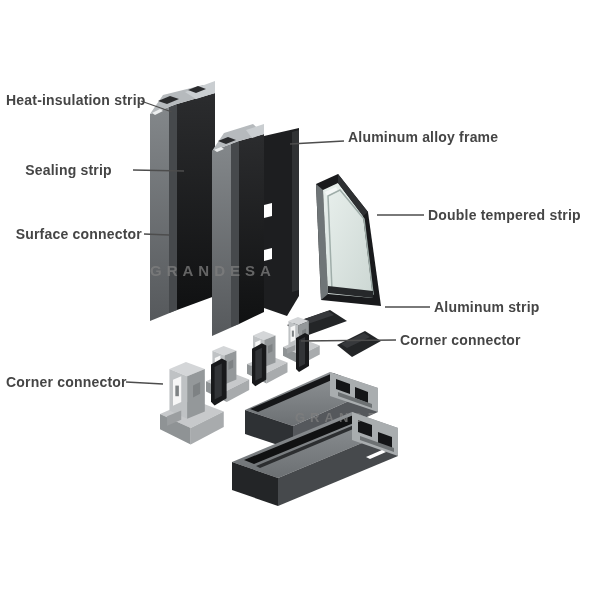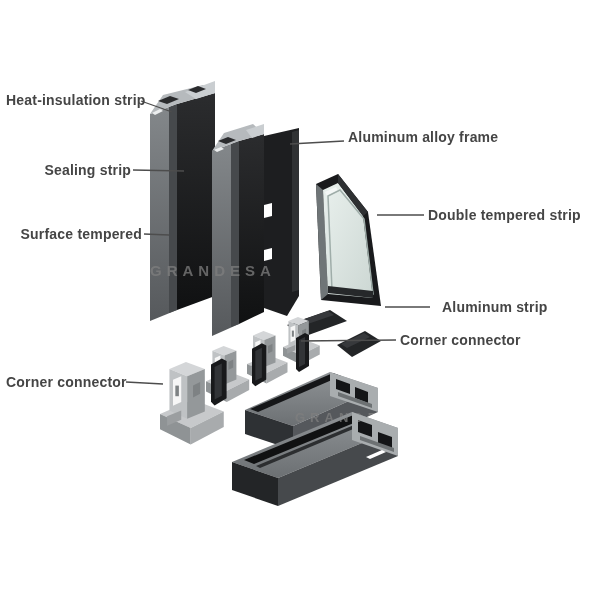--- a/index.html
+++ b/index.html
@@ -167,26 +167,26 @@
       <line x1="385" y1="307" x2="430" y2="307"></line>
       <line x1="301" y1="341" x2="396" y2="340"></line>
     </g>
   </svg>
 
   <div class="watermark" style="left:150px;top:262px;">GRANDESA</div>
   <div class="watermark" style="left:295px;top:410px;font-size:13px;">GRANDESA</div>
 
   <div class="label right-align" style="left:6px;top:93px;width:132px;">Heat-insulation strip</div>
 
-  <div class="label right-align" style="left:6px;top:163px;width:125px;">Sealing strip</div>
+  <div class="label right-align" style="left:6px;top:163px;width:125px;text-align:center;">Sealing strip</div>
 
-  <div class="label right-align" style="left:6px;top:227px;width:136px;">Surface tempered</div>
+  <div class="label right-align" style="left:6px;top:227px;width:136px;">Surface connector</div>
 
   <div class="label right-align" style="left:6px;top:375px;width:118px;">Corner connector</div>
 
   <div class="label" style="left:348px;top:130px;">Aluminum alloy frame</div>
 
   <div class="label" style="left:428px;top:208px;">Double tempered strip</div>
 
-  <div class="label" style="left:434px;top:300px;margin-left:8px;">Aluminum strip</div>
+  <div class="label" style="left:434px;top:300px;">Aluminum strip</div>
 
   <div class="label" style="left:400px;top:333px;">Corner connector</div>
 </div>
 
 </body></html>

